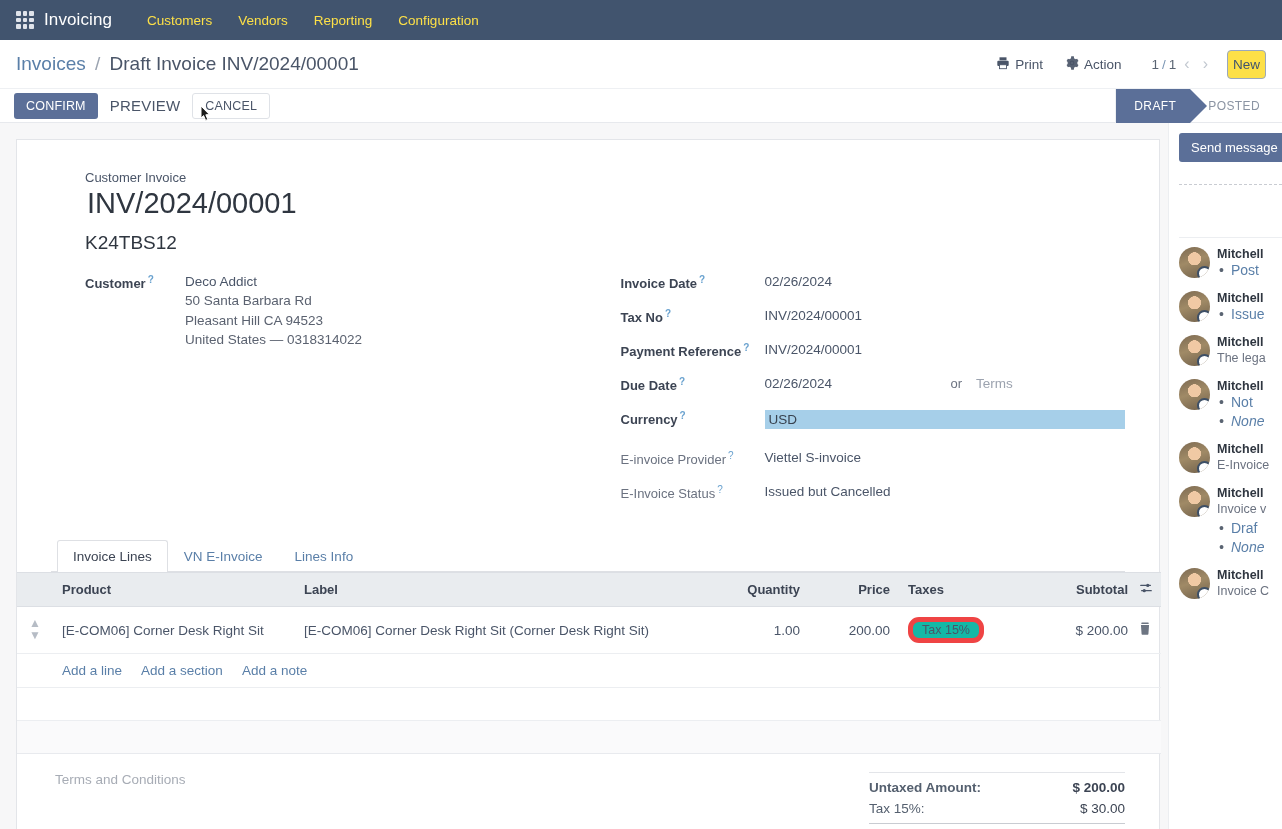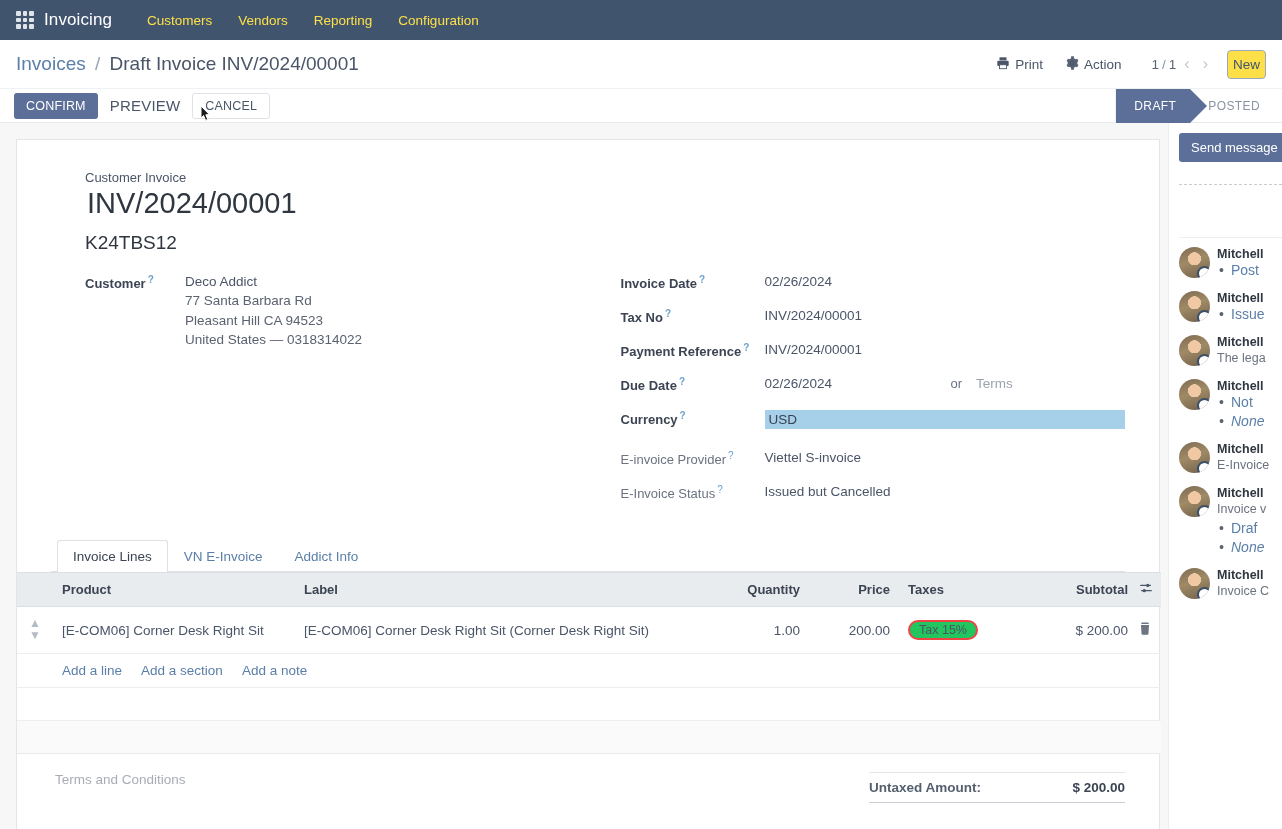--- a/index.html
+++ b/index.html
@@ -327,26 +327,26 @@
   }
   table.lines tbody td.num { text-align: right; }
   .handle {
     color: #b6bcc5;
     font-size: 12px;
     cursor: grab;
     user-select: none;
   }
   .tax-chip {
     display: inline-block;
-    border: 2px solid #ef4444;
+    border: 5px solid #ef4444;
     border-radius: 11px;
     padding: 1px 9px;
     font-size: 12.5px;
     color: #4a5568;
-    background: #22c55e;
+    background: #14b8a6;
     cursor: pointer;
   }
   .trash {
     color: #7a828e;
     cursor: pointer;
     font-size: 13px;
   }
   .optcols {
     cursor: pointer;
     color: #4a5568;
@@ -570,21 +570,21 @@
       <div class="cols">
 
         <div class="col-left">
           <div class="frow">
             <div class="flabel lbl-cust">
               <span>Customer</span><span class="q">?</span>
             </div>
             <div class="val-cust">
               <div class="fval link">Deco Addict</div>
               <div class="addr">
-                <div>77 Santa Barbara Rd</div>
+                <div>50 Santa Barbara Rd</div>
                 <div>Pleasant Hill CA 94523</div>
                 <div>United States — 0318314022</div>
               </div>
             </div>
           </div>
         </div>
 
         <div class="col-right">
 
           <div class="frow">
@@ -642,21 +642,21 @@
             <div class="fval rval">Issued but Cancelled</div>
           </div>
 
         </div>
       </div>
 
       <div class="notebook">
         <div class="tabs">
           <div class="tab active">Invoice Lines</div>
           <div class="tab">VN E-Invoice</div>
-          <div class="tab">Addict Info</div>
+          <div class="tab">Lines Info</div>
         </div>
 
         <div style="margin:0 -34px;">
           <table class="lines">
             <colgroup>
               <col style="width:36px">
               <col style="width:242px">
               <col style="width:404px">
               <col style="width:110px">
               <col style="width:90px">
@@ -728,20 +728,24 @@
 
       <div class="bottom-zone">
         <div class="terms-zone">
           <span class="terms-label">Terms and Conditions</span>
         </div>
         <div class="totals">
           <div class="trow bold sep-top">
             <span class="tlabel">Untaxed Amount:</span>
             <span class="tval">$ 200.00</span>
           </div>
+          <div class="trow">
+            <span class="tlabel">Tax 15%:</span>
+            <span class="tval">$ 30.00</span>
+          </div>
           <div class="trow grand">
             
             
           </div>
         </div>
       </div>
 
     </div>
   </div>
 

